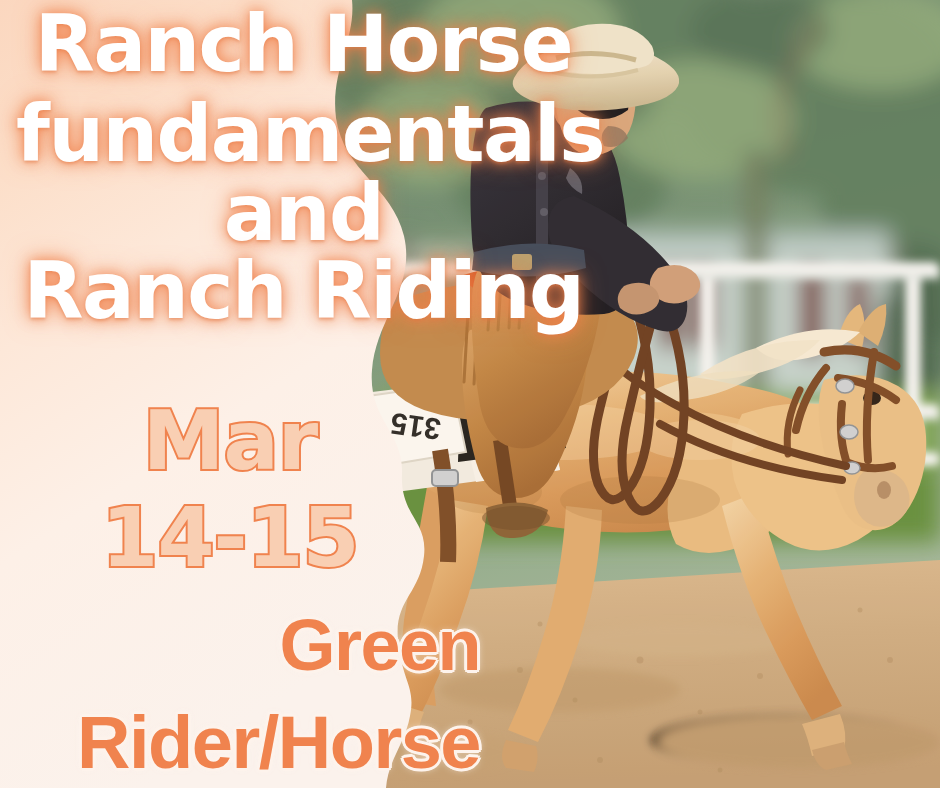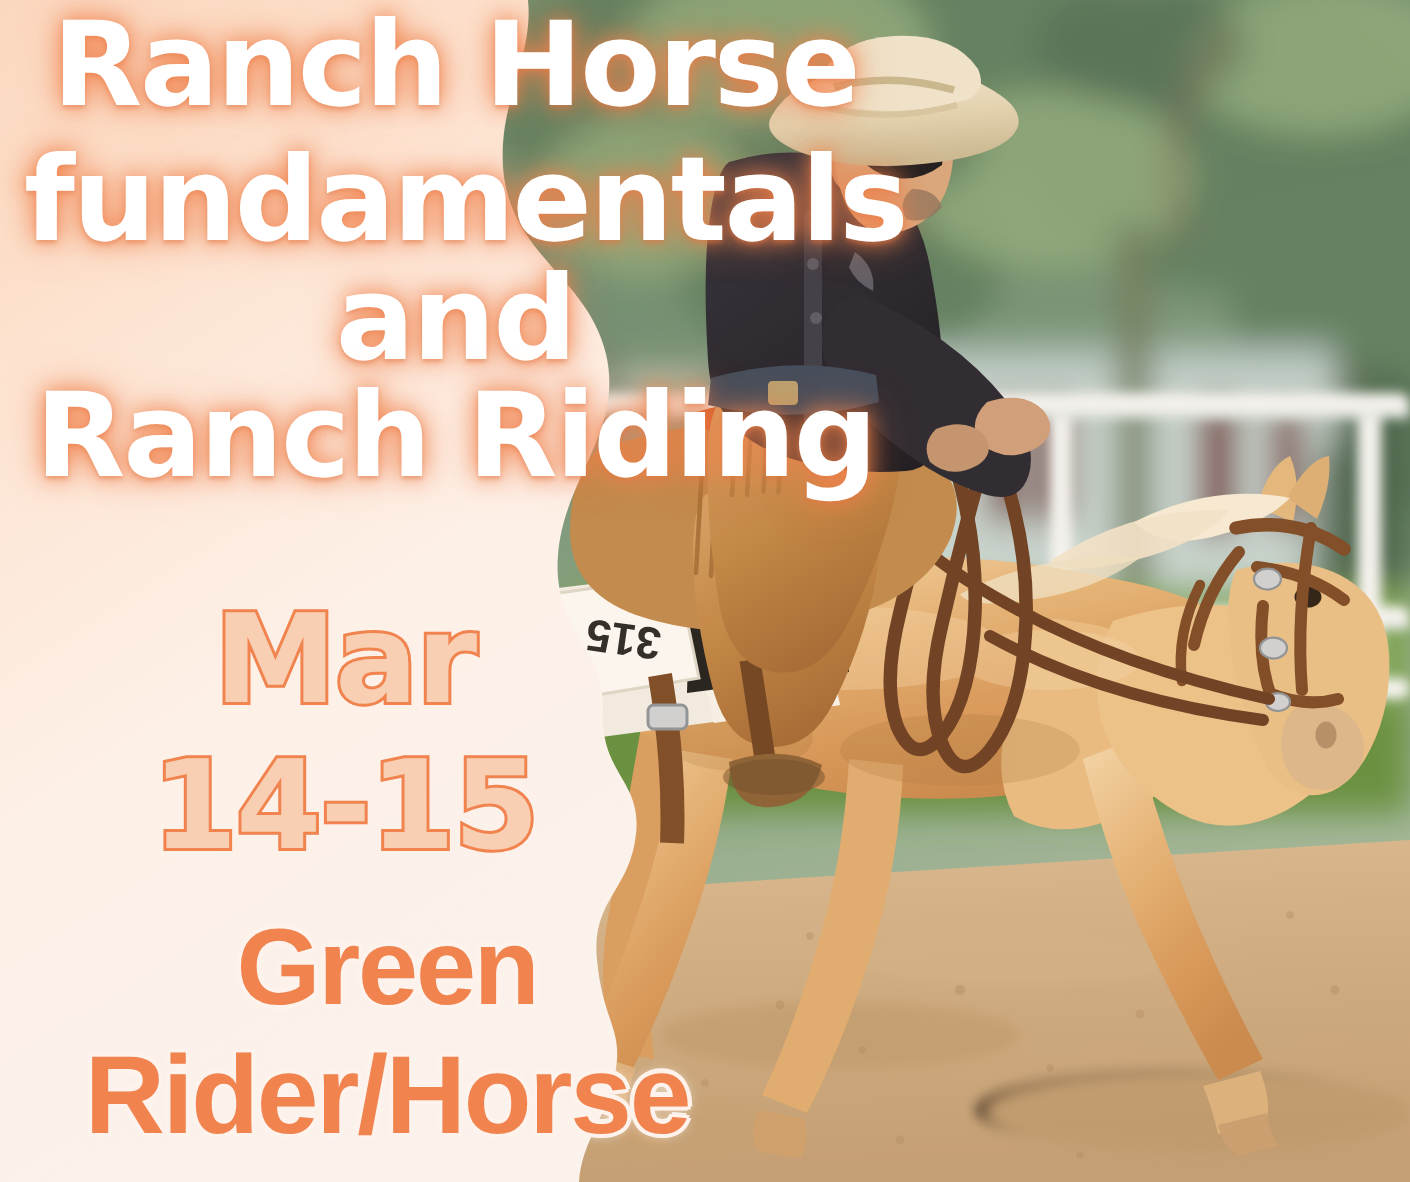--- a/index.html
+++ b/index.html
@@ -94,40 +94,39 @@
     letter-spacing: -1px;
     white-space: nowrap;
   }
   .date-line.d2 { margin-top: 12px; }
 
   .audience-block {
     position: absolute;
     left: 0;
     top: 608px;
     width: 480px;
-    text-align: center;
-    padding-left: 18px;
+    text-align: right;
   }
   .audience-line {
     font-family: "Liberation Sans", sans-serif;
     font-weight: bold;
     font-size: 72px;
     line-height: 1.05;
     margin: 0;
     color: #f0834e;
     letter-spacing: -1.5px;
     white-space: nowrap;
     text-shadow:
        3px 0 0 #fdf3ec, -3px 0 0 #fdf3ec,
        0 3px 0 #fdf3ec, 0 -3px 0 #fdf3ec,
        2px 2px 0 #fdf3ec, -2px 2px 0 #fdf3ec,
        2px -2px 0 #fdf3ec, -2px -2px 0 #fdf3ec,
        0 0 9px rgba(253,243,236,0.95);
   }
-  .audience-line.a2 { margin-top: 7px; font-size: 74px; }
+  .audience-line.a2 { margin-top: 20px; font-size: 74px; }
 </style>
 </head>
 <body>
 
 <div id="poster">
 
   <div class="photo-layer">
     <svg viewBox="0 0 940 788" xmlns="http://www.w3.org/2000/svg" aria-hidden="true">
       <defs>
         <linearGradient id="skyTrees" x1="0" y1="0" x2="0.25" y2="1">

